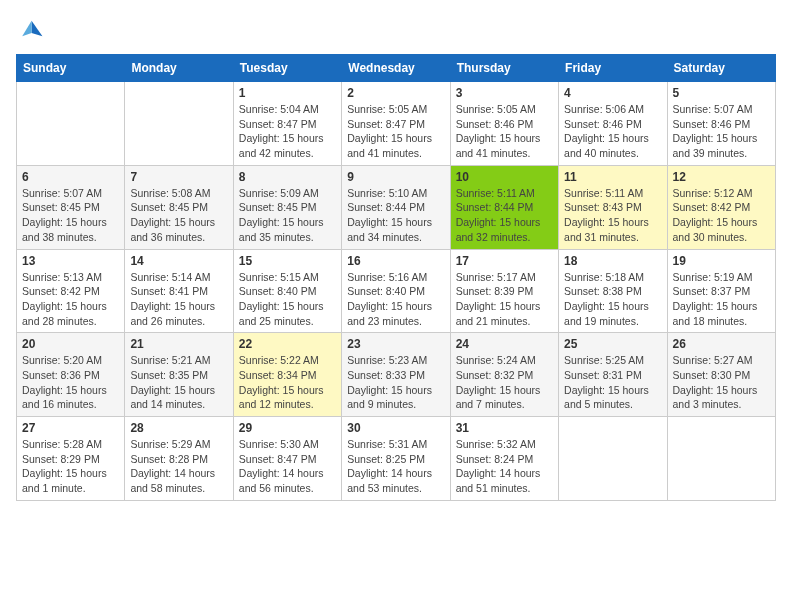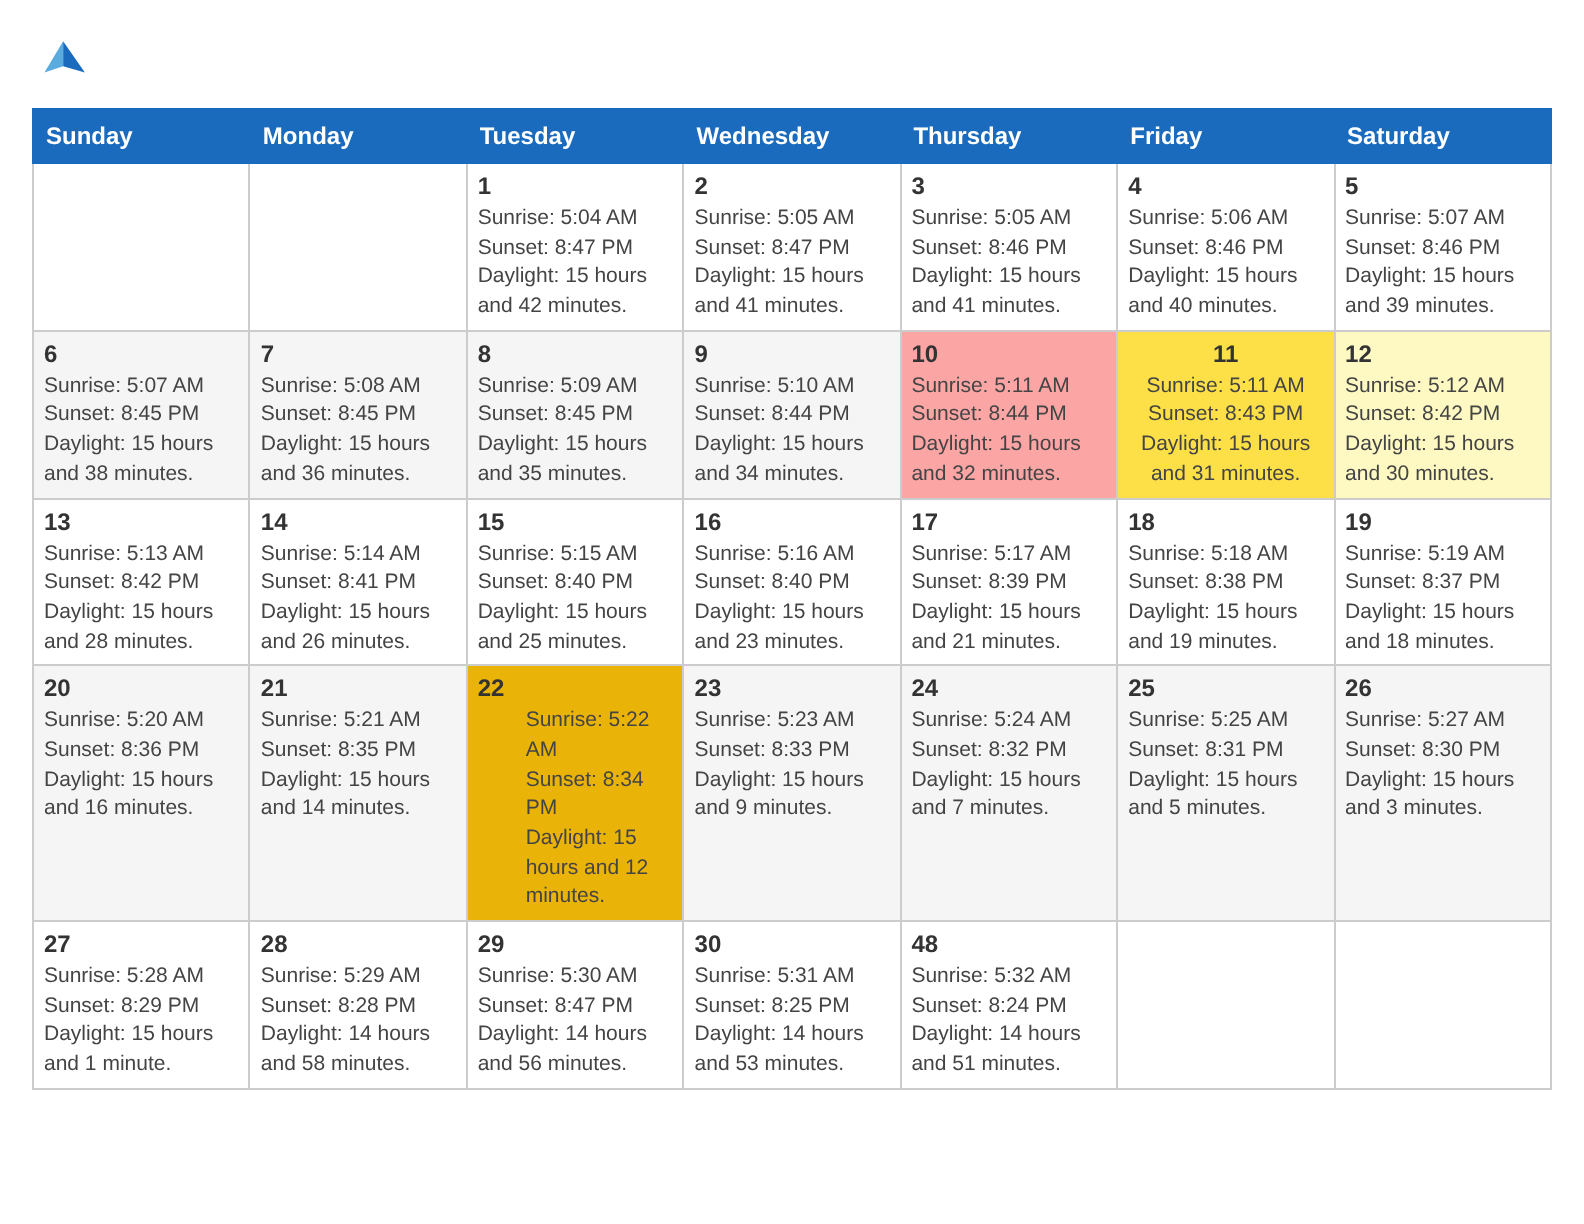--- a/index.html
+++ b/index.html
@@ -178,27 +178,27 @@
           <div class="day-info" style="white-space: pre-line;">Sunrise: 5:09 AM
 Sunset: 8:45 PM
 Daylight: 15 hours and 35 minutes.</div>
         </td>
         <td style="background: rgb(245, 245, 245);">
           <span class="day-number">9</span>
           <div class="day-info" style="white-space: pre-line;">Sunrise: 5:10 AM
 Sunset: 8:44 PM
 Daylight: 15 hours and 34 minutes.</div>
         </td>
-        <td style="background: #fca5a5;">
+        <td style="background: #84cc16;">
           <span class="day-number">10</span>
           <div class="day-info" style="white-space: pre-line;">Sunrise: 5:11 AM
 Sunset: 8:44 PM
 Daylight: 15 hours and 32 minutes.</div>
         </td>
-        <td style="background: #fde047; text-align: center;">
+        <td style="background: #fef9c3;">
           <span class="day-number">11</span>
           <div class="day-info" style="white-space: pre-line;">Sunrise: 5:11 AM
 Sunset: 8:43 PM
 Daylight: 15 hours and 31 minutes.</div>
         </td>
         <td style="background: #fef9c3;">
           <span class="day-number">12</span>
           <div class="day-info" style="white-space: pre-line;">Sunrise: 5:12 AM
 Sunset: 8:42 PM
 Daylight: 15 hours and 30 minutes.</div>
@@ -254,23 +254,23 @@
           <div class="day-info" style="white-space: pre-line;">Sunrise: 5:20 AM
 Sunset: 8:36 PM
 Daylight: 15 hours and 16 minutes.</div>
         </td>
         <td style="background: rgb(245, 245, 245);">
           <span class="day-number">21</span>
           <div class="day-info" style="white-space: pre-line;">Sunrise: 5:21 AM
 Sunset: 8:35 PM
 Daylight: 15 hours and 14 minutes.</div>
         </td>
-        <td style="background: #eab308;">
+        <td style="background: #fef9c3;">
           <span class="day-number">22</span>
-          <div class="day-info" style="white-space: pre-line; margin-left: 24px;">Sunrise: 5:22 AM
+          <div class="day-info" style="white-space: pre-line;">Sunrise: 5:22 AM
 Sunset: 8:34 PM
 Daylight: 15 hours and 12 minutes.</div>
         </td>
         <td style="background: rgb(245, 245, 245);">
           <span class="day-number">23</span>
           <div class="day-info" style="white-space: pre-line;">Sunrise: 5:23 AM
 Sunset: 8:33 PM
 Daylight: 15 hours and 9 minutes.</div>
         </td>
         <td style="background: rgb(245, 245, 245);">
@@ -311,21 +311,21 @@
 Sunset: 8:47 PM
 Daylight: 14 hours and 56 minutes.</div>
         </td>
         <td>
           <span class="day-number">30</span>
           <div class="day-info" style="white-space: pre-line;">Sunrise: 5:31 AM
 Sunset: 8:25 PM
 Daylight: 14 hours and 53 minutes.</div>
         </td>
         <td>
-          <span class="day-number">48</span>
+          <span class="day-number">31</span>
           <div class="day-info" style="white-space: pre-line;">Sunrise: 5:32 AM
 Sunset: 8:24 PM
 Daylight: 14 hours and 51 minutes.</div>
         </td>
         <td class="empty-cell"></td>
         <td class="empty-cell"></td>
       </tr>
     </tbody>
 </table>
 

